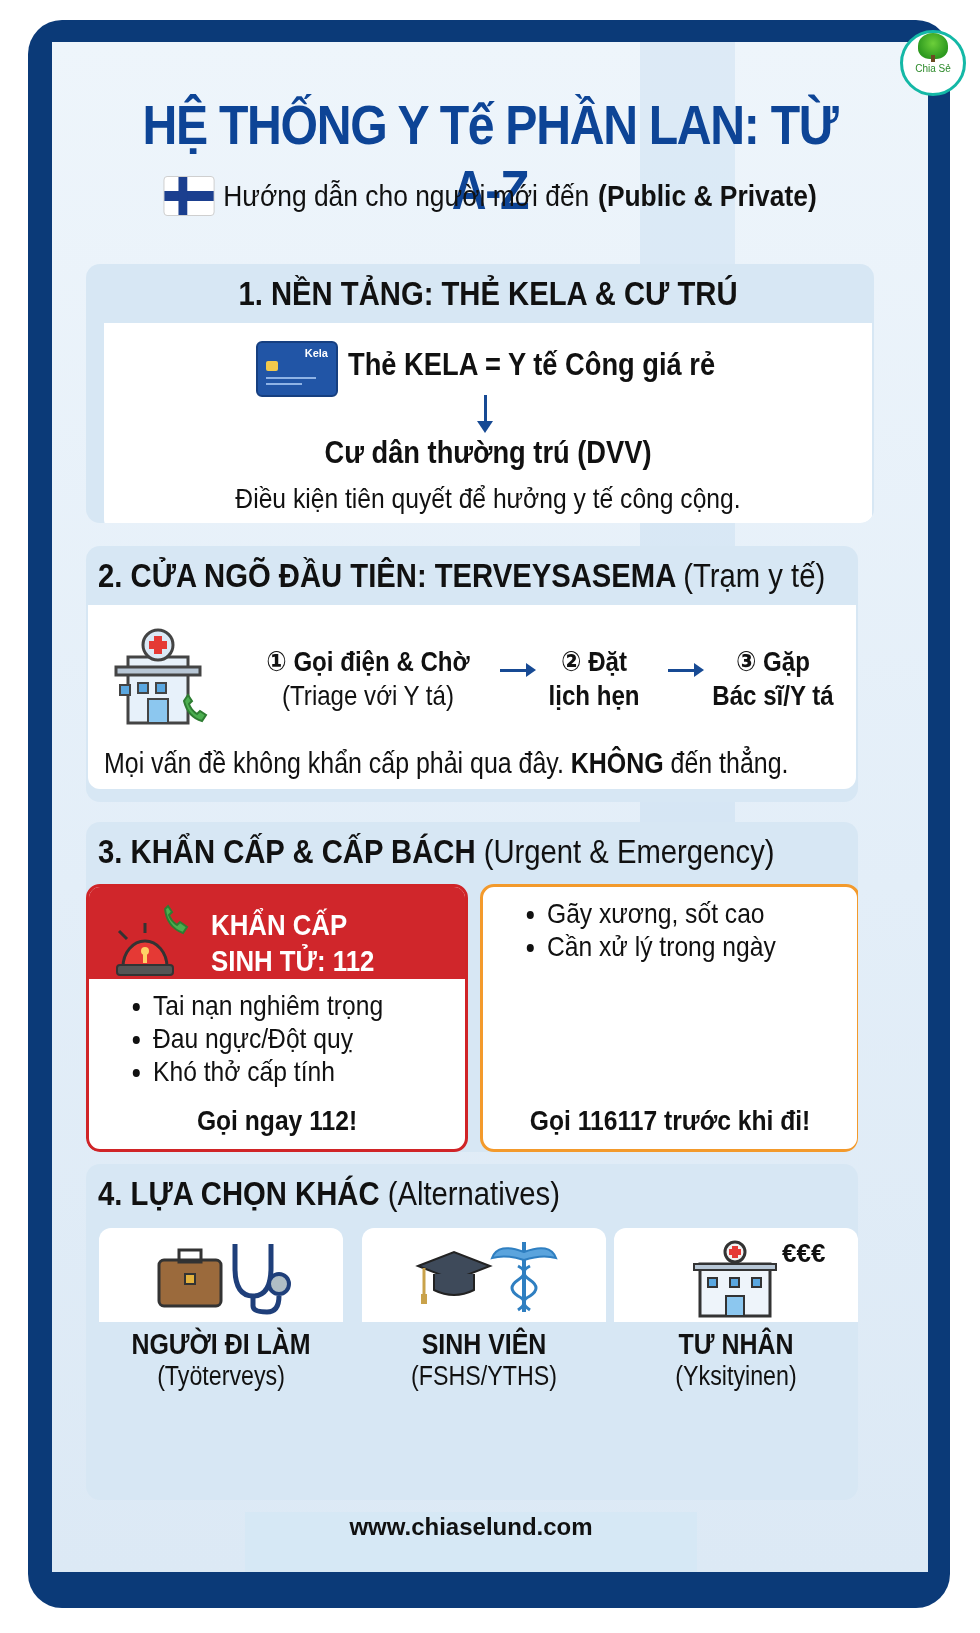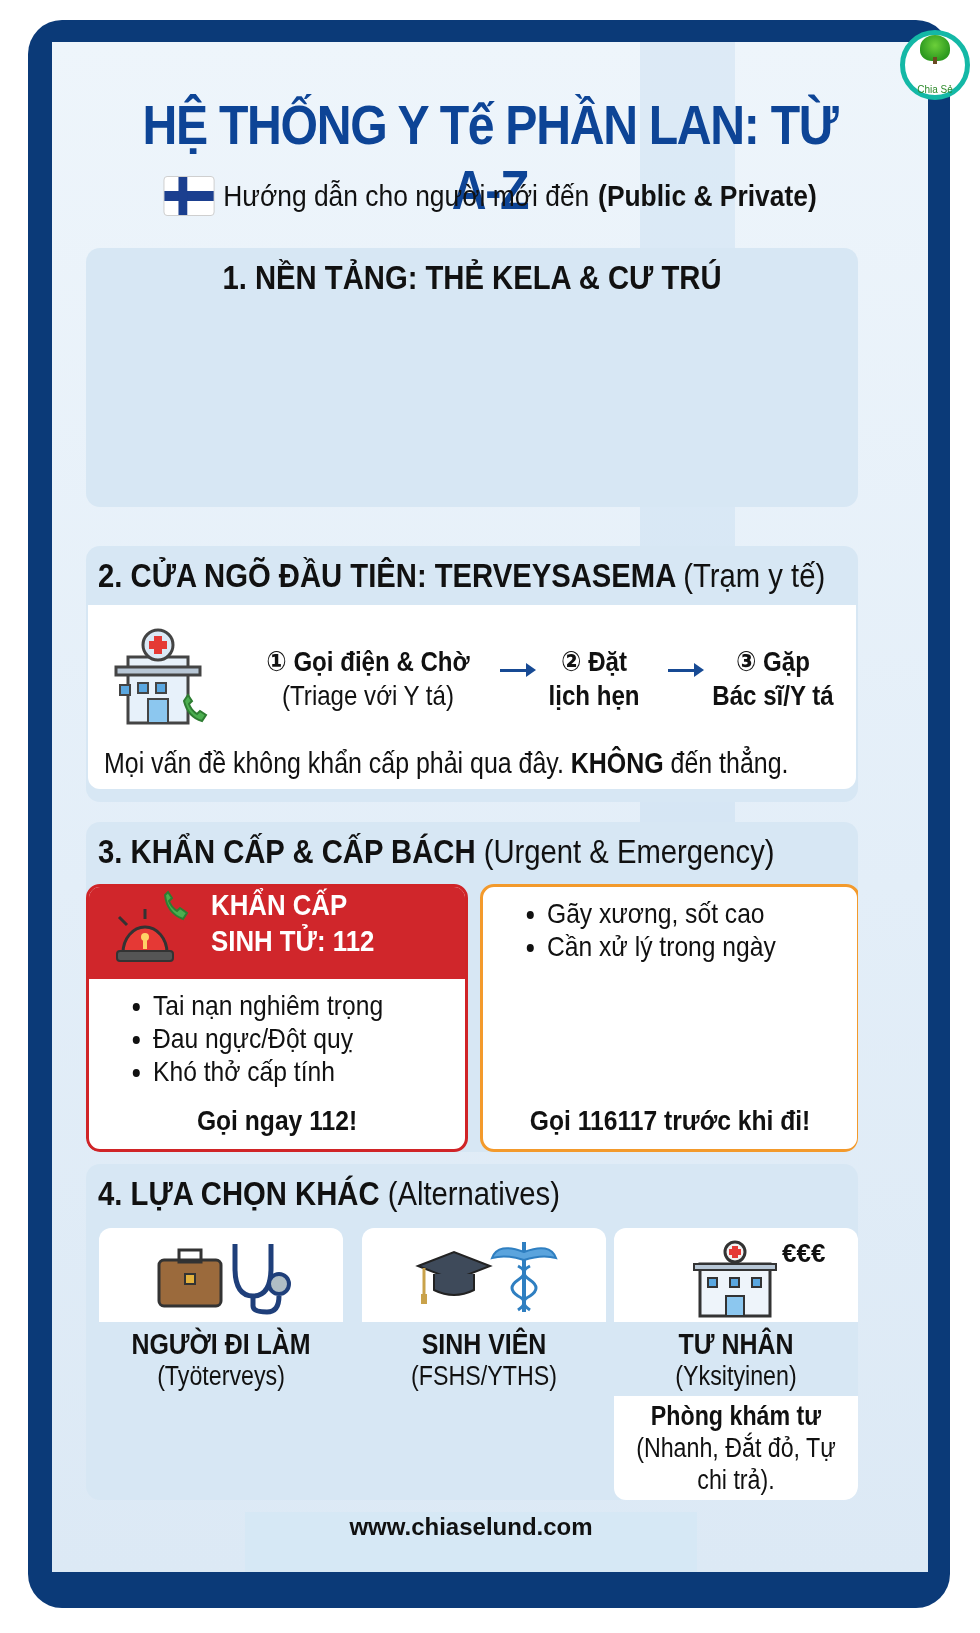--- a/index.html
+++ b/index.html
@@ -1,34 +1,34 @@
 <!DOCTYPE html>
 <html><head>
 <meta charset="utf-8">
 <style>
   html,body{margin:0;padding:0;}
   body{width:980px;height:1633px;background:#ffffff;position:relative;overflow:hidden;font-family:"Liberation Sans","DejaVu Sans",sans-serif;color:#111;}
   .frame{position:absolute;left:28px;top:20px;width:922px;height:1588px;background:#0b3a78;border-radius:34px;}
   .inner{position:absolute;left:52px;top:42px;width:876px;height:1530px;background:linear-gradient(180deg,#eef5fb 0%,#e3eef8 55%,#dce9f5 100%);}
   .stripe{position:absolute;left:640px;top:42px;width:95px;height:900px;background:rgba(190,215,238,.35);}
-  .logo{position:absolute;left:900px;top:30px;width:60px;height:60px;border-radius:50%;background:#fff;border:5px solid #14b8a6;display:flex;flex-direction:column;align-items:center;justify-content:space-between;}
+  .logo{position:absolute;left:900px;top:30px;width:60px;height:60px;border-radius:50%;background:#fff;border:3px solid #14b8a6;display:flex;flex-direction:column;align-items:center;justify-content:flex-start;}
   .logo .tree{width:30px;height:26px;background:radial-gradient(circle at 50% 40%,#6ccf3a 0%,#2e9a1f 70%);border-radius:50% 50% 40% 40%;position:relative;}
   .logo .tree:after{content:"";position:absolute;left:13px;top:22px;width:4px;height:7px;background:#6b4a22;}
   .logo .lbl{font-size:10px;color:#2c8a2a;margin-top:4px;}
   h1{position:absolute;left:52px;width:876px;top:92px;margin:0;text-align:center;font-size:56px;font-weight:700;color:#0d4496;letter-spacing:-1.5px;transform:scaleX(.86);transform-origin:center;}
   .subtitle{position:absolute;left:52px;width:876px;top:176px;text-align:center;font-size:30px;color:#111;display:flex;justify-content:center;align-items:center;gap:10px;transform:scaleX(.88);}
   .flag{width:56px;height:38px;background:#fff;border:1px solid #ccc;border-radius:4px;position:relative;}
   .flag:before{content:"";position:absolute;left:0;right:0;top:14px;height:10px;background:#1b3f8f;}
   .flag:after{content:"";position:absolute;top:0;bottom:0;left:16px;width:10px;background:#1b3f8f;}
   .section{position:absolute;left:86px;width:772px;background:#d7e7f4;border-radius:14px;overflow:hidden;}
   .sec-head{font-size:34px;font-weight:700;padding:10px 14px;white-space:nowrap;transform-origin:left center;}
   .sec-head .light{font-weight:400;}
   .sec-body{background:#fff;margin:0 2px 2px;border-radius:0 0 12px 12px;}
   
-  #s1{top:248px;height:259px;}
+  #s1{top:264px;height:259px;padding-left:16px;}
   #s1 .sec-head{text-align:center;transform:scaleX(.86);transform-origin:center;}
   #s1 .sec-body{height:208px;position:relative;}
   .kela-card{position:absolute;left:152px;top:18px;width:78px;height:52px;background:#2155a6;border:2px solid #163f80;border-radius:6px;}
   .kela-card .chip{position:absolute;left:8px;top:18px;width:12px;height:10px;background:#f2c94c;border-radius:2px;}
   .kela-card .brand{position:absolute;right:8px;top:4px;color:#fff;font-size:11px;font-weight:700;}
   .kela-card .line{position:absolute;left:8px;height:2px;background:#8fb3e6;}
   .s1-main{position:absolute;left:244px;top:24px;font-size:31px;font-weight:700;transform:scaleX(.88);transform-origin:left;}
   .arrow-down{position:absolute;left:380px;top:72px;width:3px;height:30px;background:#174a94;}
   .arrow-down:after{content:"";position:absolute;left:-7px;top:26px;border-left:8px solid transparent;border-right:8px solid transparent;border-top:12px solid #174a94;}
   .s1-res{position:absolute;left:0;right:0;top:112px;text-align:center;font-size:31px;font-weight:700;transform:scaleX(.88);}
@@ -41,21 +41,21 @@
   .step{position:absolute;text-align:center;font-size:28px;line-height:34px;transform:scaleX(.86);}
   .step b{display:block;}
   .step .sub{font-weight:400;}
   .flow-arrow{position:absolute;width:30px;height:3px;background:#174a94;top:64px;}
   .flow-arrow:after{content:"";position:absolute;right:-6px;top:-6px;border-top:7px solid transparent;border-bottom:7px solid transparent;border-left:10px solid #174a94;}
   .s2-note{position:absolute;left:16px;top:142px;font-size:29px;white-space:nowrap;transform:scaleX(.86);transform-origin:left;}
   
   #s3{top:822px;height:330px;}
   #s3 .sec-head{transform:scaleX(.86);}
   .ecard{position:absolute;top:62px;width:376px;height:262px;border-radius:14px;overflow:hidden;background:#fff;}
-  .ecard .top{height:92px;display:flex;align-items:flex-start;padding-left:20px;gap:12px;}
+  .ecard .top{height:92px;display:flex;align-items:flex-end;padding-left:20px;gap:12px;}
   .ecard .top .title{color:#fff;font-weight:700;font-size:30px;line-height:36px;transform:scaleX(.86);transform-origin:left;}
   #card-emergency{left:0;border:3px solid #d02427;}
   #card-emergency .top{background:#d0262b;}
   #card-urgent{left:394px;border:3px solid #f39a2c;width:374px;}
   #card-urgent .top{background:#f3962b;}
   #card-urgent .top .title{color:#fff6e3;}
   .ecard ul{margin:10px 0 0 64px;padding:0;font-size:28px;line-height:33px;transform:scaleX(.88);transform-origin:left;}
   .ecard .call{position:absolute;bottom:12px;left:0;right:0;text-align:center;font-size:28px;font-weight:700;transform:scaleX(.88);}
   
   #s4{top:1164px;height:336px;}
@@ -84,20 +84,32 @@
 
 <h1>HỆ THỐNG Y Tế PHẦN LAN: TỪ A-Z</h1>
 <div class="subtitle">
   <span class="flag"></span>
   <span>Hướng dẫn cho người mới đến</span>
   <b>(Public &amp; Private)</b>
 </div>
 
 <div class="section" id="s1">
   <div class="sec-head">1. NỀN TẢNG: THẺ KELA &amp; CƯ TRÚ</div>
+  <div class="sec-body">
+    <div class="kela-card">
+      <span class="brand">Kela</span>
+      <span class="chip"></span>
+      <span class="line" style="top:34px;width:50px"></span>
+      <span class="line" style="top:40px;width:36px"></span>
+    </div>
+    <div class="s1-main">Thẻ KELA = Y tế Công giá rẻ</div>
+    <div class="arrow-down"></div>
+    <div class="s1-res">Cư dân thường trú (DVV)</div>
+    <div class="s1-note">Điều kiện tiên quyết để hưởng y tế công cộng.</div>
+  </div>
 </div>
 
 <div class="section" id="s2">
   <div class="sec-head"><span>2. CỬA NGÕ ĐẦU TIÊN: TERVEYSASEMA</span> <span class="light">(Trạm y tế)</span></div>
   <div class="sec-body">
     <svg class="clinic" viewBox="0 0 100 100">
       <rect x="18" y="30" width="60" height="66" fill="#e7f1fa" stroke="#444" stroke-width="3"></rect>
       <rect x="6" y="40" width="84" height="8" fill="#b8c7d6" stroke="#444" stroke-width="3"></rect>
       <circle cx="48" cy="18" r="15" fill="#dbe9f6" stroke="#444" stroke-width="3"></circle>
       <rect x="44" y="9" width="8" height="18" fill="#e53935"></rect>
@@ -202,21 +214,17 @@
           <rect x="39" y="13" width="12" height="6" fill="#e53935"></rect>
         <rect x="18" y="42" width="9" height="9" fill="#5aa7e0" stroke="#333" stroke-width="2"></rect>
         <rect x="40" y="42" width="9" height="9" fill="#5aa7e0" stroke="#333" stroke-width="2"></rect>
         <rect x="62" y="42" width="9" height="9" fill="#5aa7e0" stroke="#333" stroke-width="2"></rect>
         <rect x="36" y="60" width="18" height="20" fill="#8cc7ef" stroke="#333" stroke-width="2"></rect>
       </svg>
       <span style="position:absolute;left:168px;top:10px;font-size:26px;font-weight:700;">€€€</span>
     </div>
     <div class="name">TƯ NHÂN</div>
     <div class="orig">(Yksityinen)</div>
-    <div class="desc">
-        <span><b>Phòng khám tư</b></span>
-        <span>(Nhanh, Đắt đỏ, Tự chi trả).</span>
-      </div>
   </div>
 </div>
 
 <div class="footer-band"></div>
 <div class="url">www.chiaselund.com</div>
 
 </body></html>

